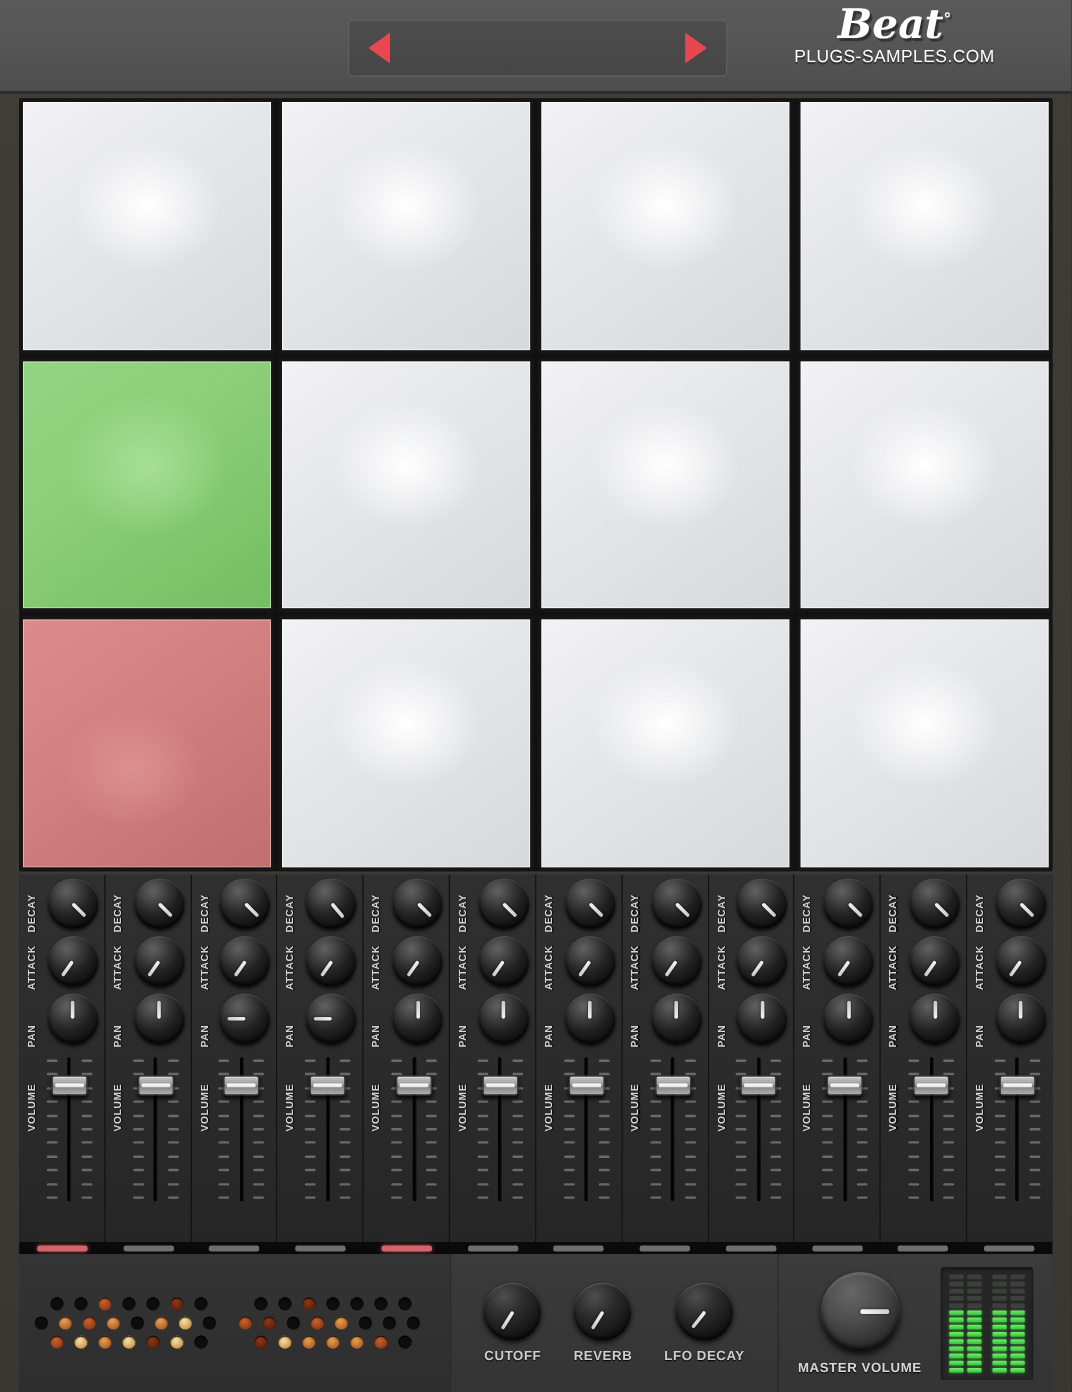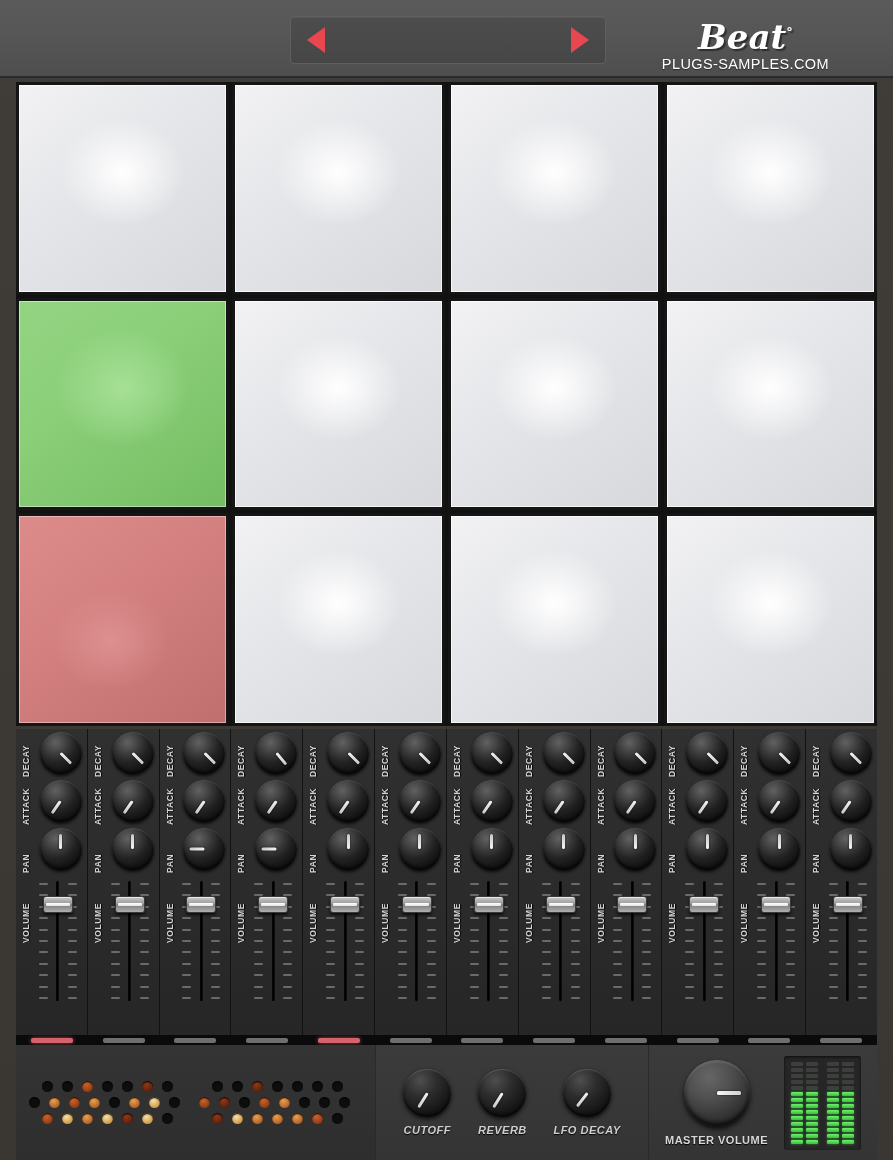--- a/index.html
+++ b/index.html
@@ -86,21 +86,21 @@
     text-align: center;
     color: #f2f2f2;
     font-size: 15px;
     font-weight: bold;
     letter-spacing: 0.2px;
     text-shadow: 0 1px 1px rgba(0,0,0,0.5);
   }
 
   .brand {
     position: absolute;
-    right: 64px; top: 20px;
+    right: 64px; top: 4px;
     text-align: center;
   }
   .brand-main {
     font-family: "DejaVu Serif", serif;
     font-weight: bold;
     font-style: italic;
     font-size: 34px;
     color: #ffffff;
     line-height: 1;
     text-shadow: 2px 2px 1px rgba(0,0,0,0.45);
@@ -369,21 +369,20 @@
   .hole.e4 { background: radial-gradient(circle at 40% 35%, #8e3818, #4a1808); }
 
   .fx-section {
     position: relative;
     flex: 1 1 auto;
     border-right: 1px solid #2a2a2a;
     display: flex;
     align-items: center;
     justify-content: space-around;
     padding: 0 14px;
-    font-style: italic;
   }
   .fx-item {
     display: flex;
     flex-direction: column;
     align-items: center;
     gap: 7px;
   }
   .fx-knob {
     position: relative;
     width: 48px; height: 48px;

